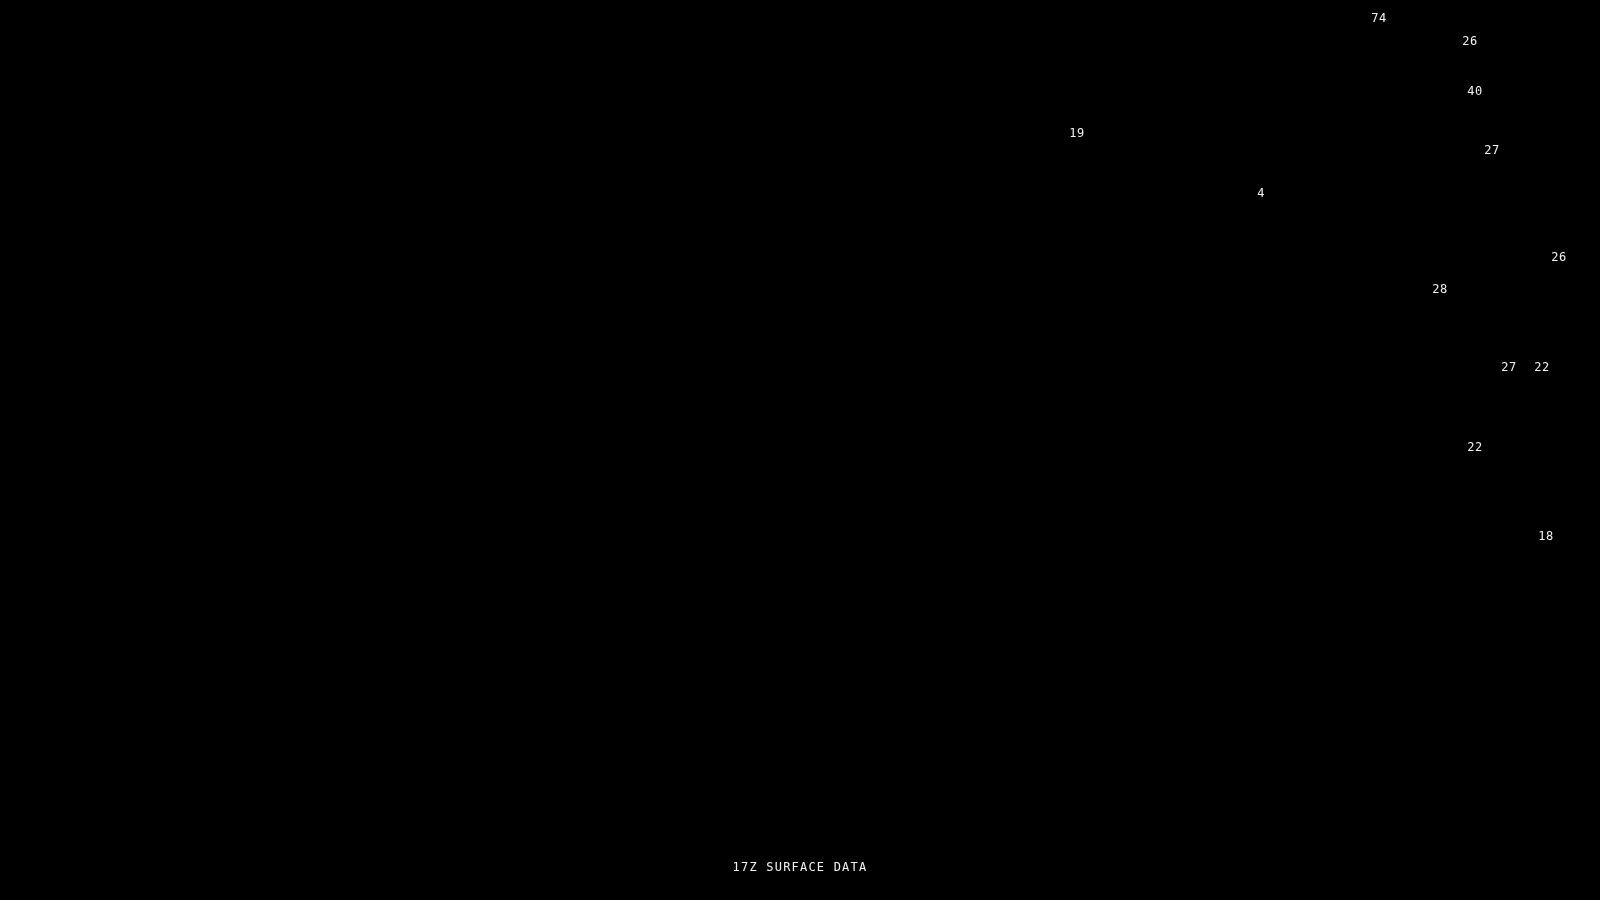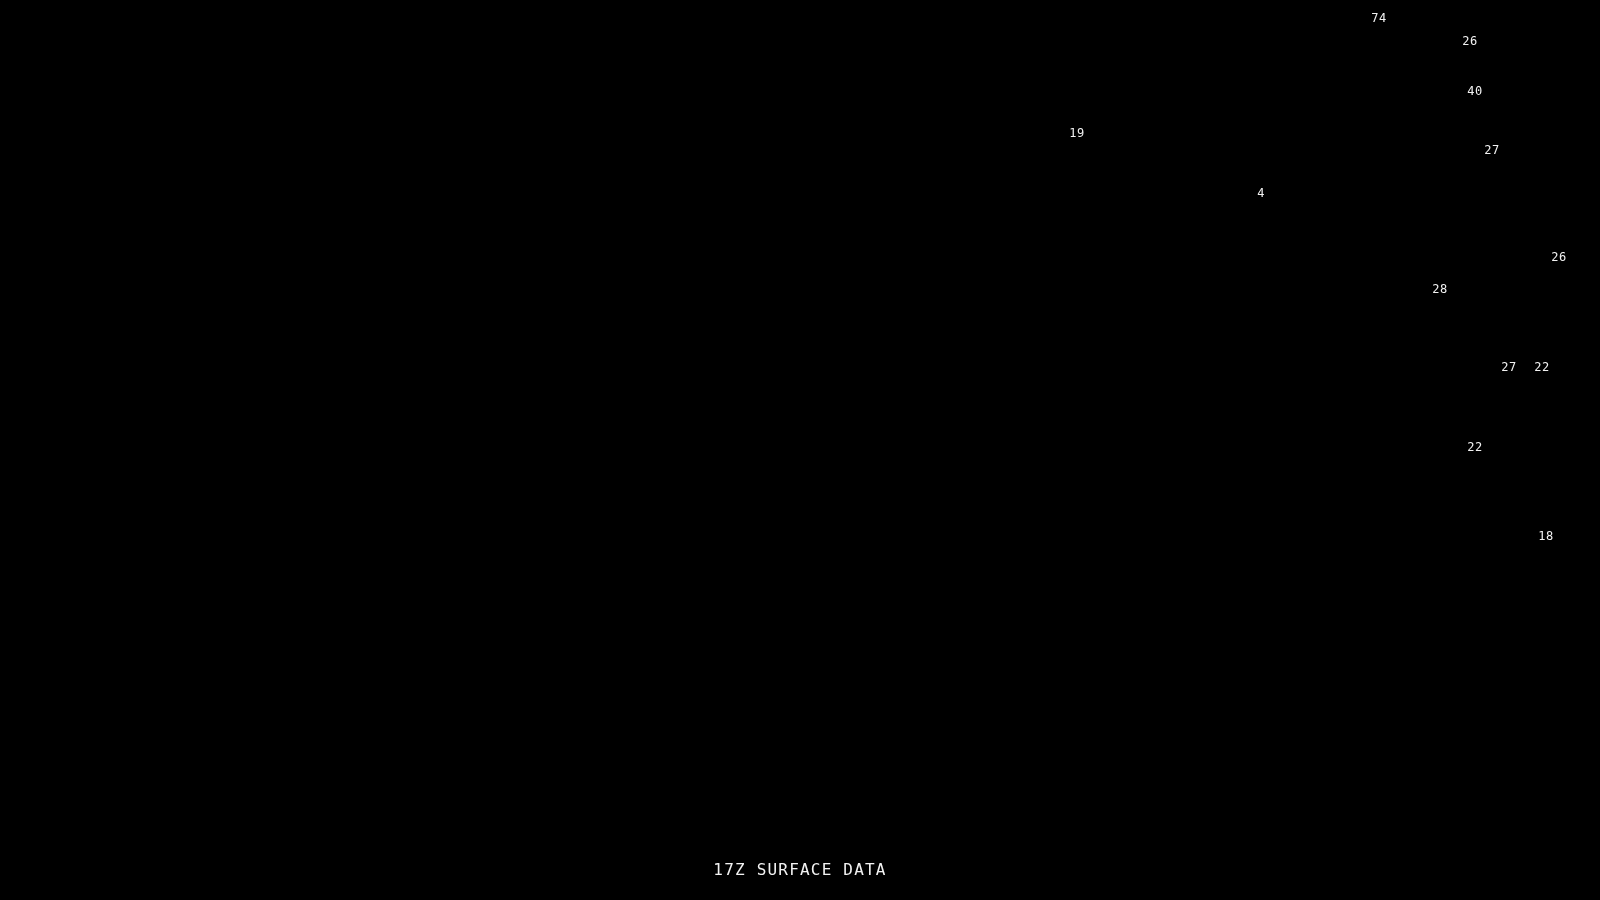--- a/index.html
+++ b/index.html
@@ -31,21 +31,21 @@
     transform: translate(-50%, -50%);
   }
   #map-footer {
     position: absolute;
     left: 0;
     top: 860px;
     width: 1600px;
     text-align: center;
     color: #f2f2f2;
     font-family: "DejaVu Sans Mono", monospace;
-    font-size: 16px;
+    font-size: 12px;
     letter-spacing: 1.2px;
     white-space: nowrap;
   }
 </style>
 </head>
 <body>
 
 <div id="map-canvas">
   <div id="observation-layer">
       <div class="station-ob" style="left: 1379px; top: 18px;">74</div>

